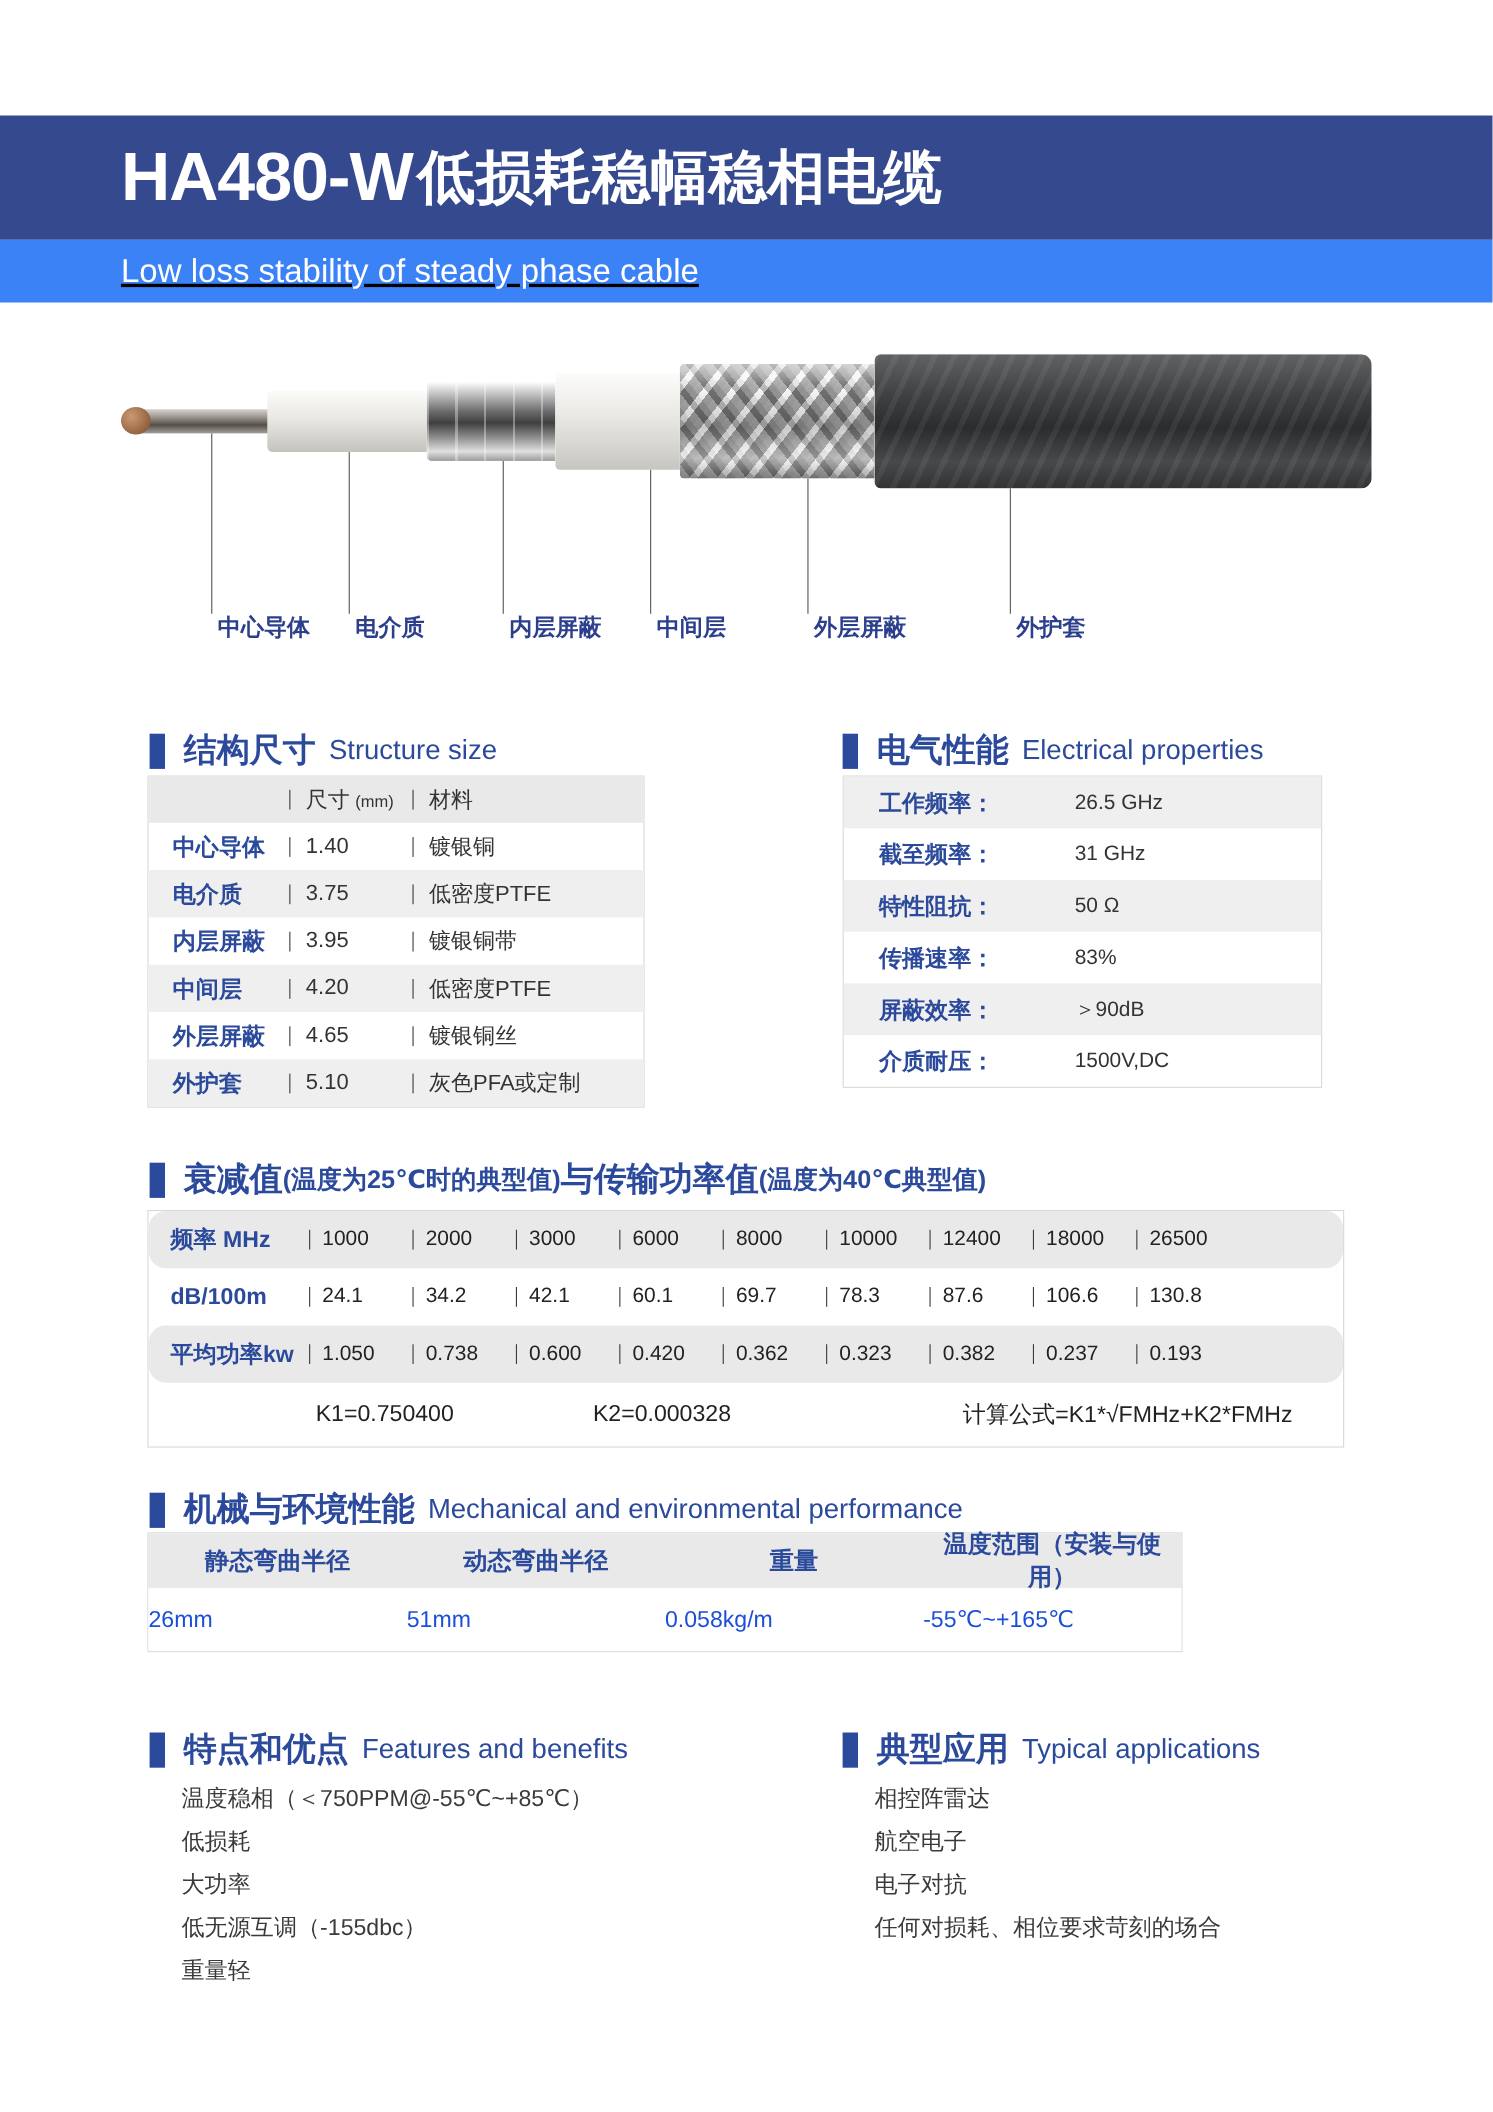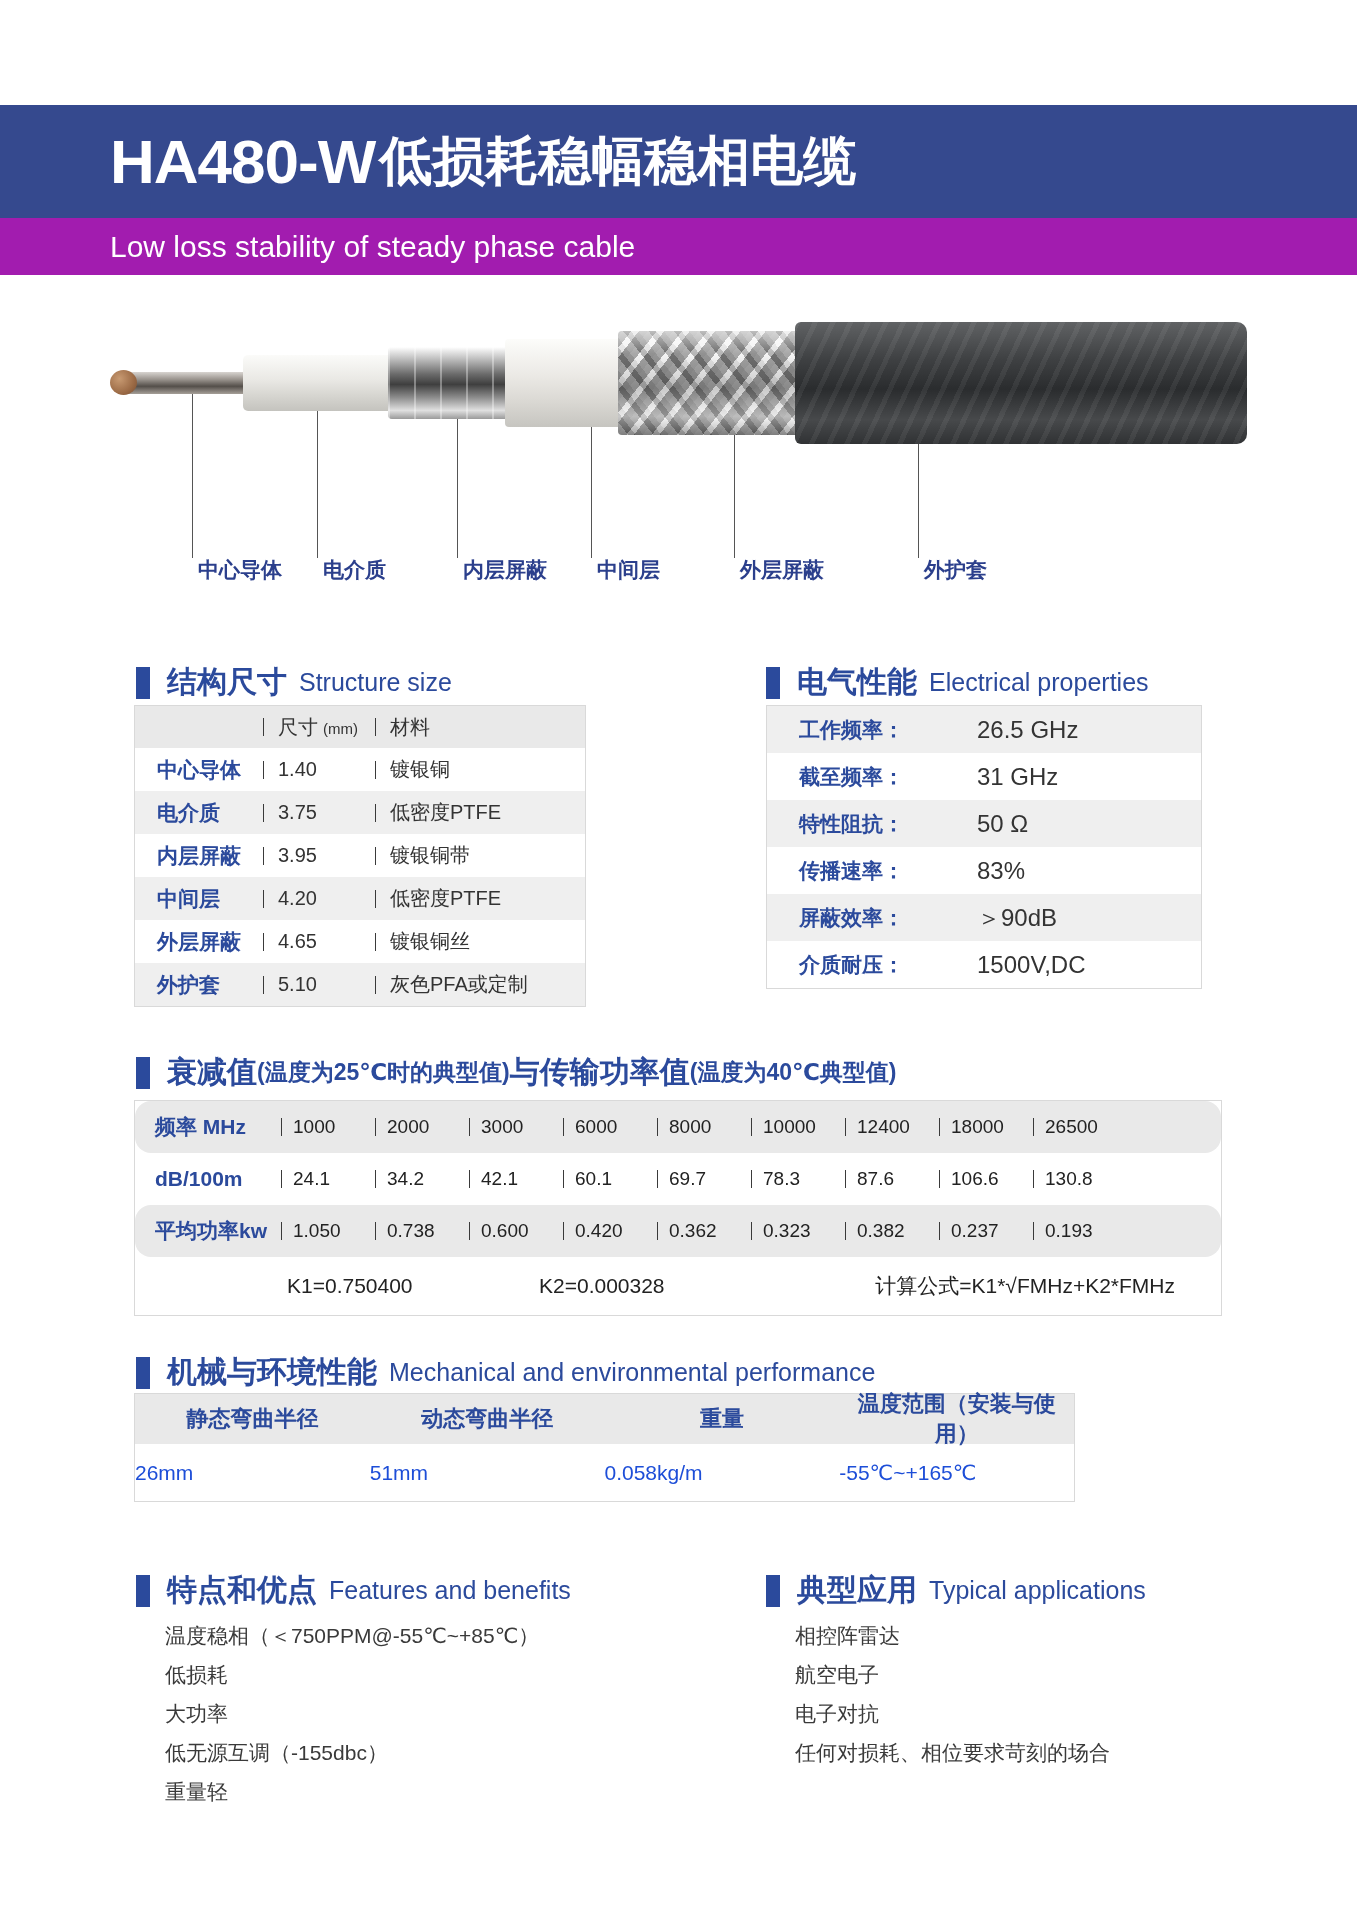--- a/index.html
+++ b/index.html
@@ -3,21 +3,21 @@
 <meta charset="utf-8">
 <style>
   * { margin:0; padding:0; box-sizing:border-box; }
   body { background:#fff; font-family:"Liberation Sans","DejaVu Sans",sans-serif; }
   .page { position:relative; width:1357px; height:1920px; background:#ffffff; overflow:hidden; }
 
   
   .band-dark { position:absolute; left:0; top:105px; width:1357px; height:113px; background:#35498e; display:flex; align-items:center; padding-left:110px; }
   .band-dark .model { color:#fff; font-weight:bold; font-size:62px; letter-spacing:-1px; }
   .band-dark .title-cn { color:#fff; font-weight:bold; font-size:53px; margin-left:4px; }
-  .band-light { position:absolute; left:0; top:218px; width:1357px; height:57px; background:#a21caf; display:flex; align-items:center; padding-left:110px; }
+  .band-light { position:absolute; left:0; top:218px; width:1357px; height:57px; background:#3b82f6; display:flex; align-items:center; padding-left:110px;text-decoration:underline; }
   .band-light .subtitle { color:#fff; font-size:30px; font-weight:400; }
 
   
   .seg { position:absolute; }
   .conductor { left:118px; top:372px; width:130px; height:22px; z-index:1;
     background:linear-gradient(180deg,#d8d4d0,#97918b 35%,#544f4a 65%,#a59f98); }
   .tip { left:110px; top:370px; width:27px; height:25px; border-radius:50%; z-index:2;
     background:radial-gradient(circle at 35% 35%, #c89a72, #9c6b46 60%, #774d31); }
   .dielectric { left:243px; top:355px; width:145px; height:56px; z-index:3; border-radius:5px 0 0 5px;
     background:linear-gradient(180deg,#fbfbf9,#e9e8e4 45%,#d8d7d2 70%,#c4c3be); }
@@ -60,21 +60,21 @@
   .c-size { width:112px; display:flex; align-items:center; gap:14px; color:#333; font-size:20px; }
   .c-mat  { flex:1; display:flex; align-items:center; gap:14px; color:#333; font-size:20px; }
   .s-row.head .c-size, .s-row.head .c-mat { color:#333; }
   .unit { font-size:15px; color:#333; margin-left:5px; }
 
   
   .electrical { left:766px; top:705px; width:436px; }
   .e-row { display:flex; align-items:center; height:47px; padding-left:32px; }
   .e-row.alt { background:#efefef; }
   .e-label { width:178px; color:#2b4a9c; font-weight:bold; font-size:21px; }
-  .e-value { color:#333; font-size:24px; }
+  .e-value { color:#333; font-size:19px; }
 
   
   .atten { left:134px; top:1100px; width:1088px; }
   .a-row { display:flex; align-items:center; height:52px; padding-left:20px; }
   .a-row.alt { background:#e9e9e9;border-radius:16px; }
   .a-label { width:126px; color:#2b4a9c; font-weight:bold; font-size:21px; }
   .a-cell { width:94px; display:flex; align-items:center; gap:11px; font-size:19px; color:#222; }
   .a-formula { position:relative; height:58px; }
   .a-formula span { position:absolute; top:50%; transform:translateY(-50%); font-size:21px; color:#222; white-space:nowrap; }
   .k1 { left:152px; } .k2 { left:404px; } .formula { right:46px; }

